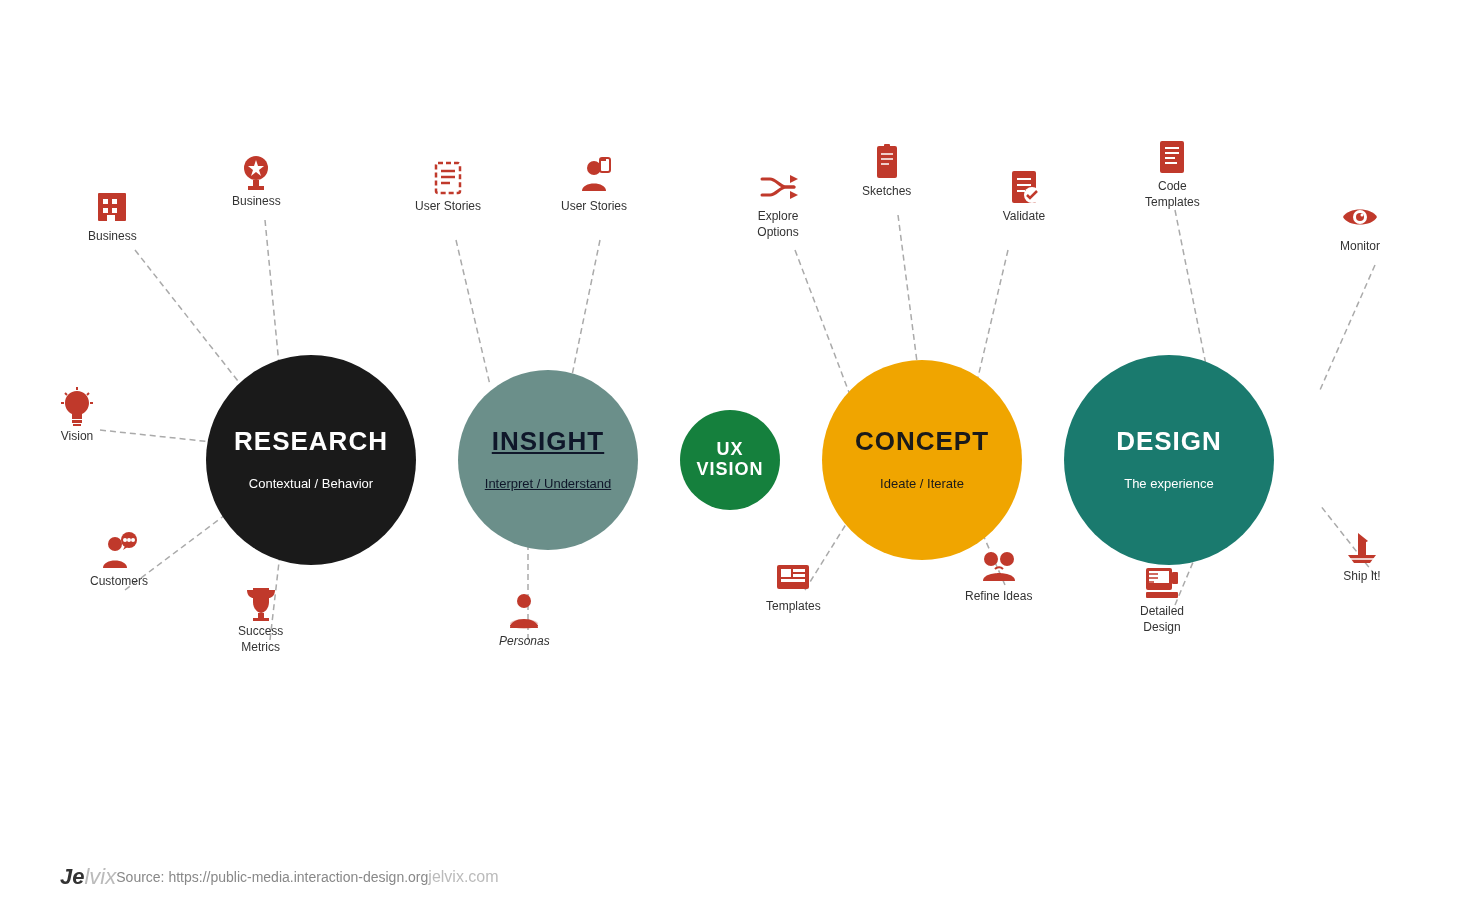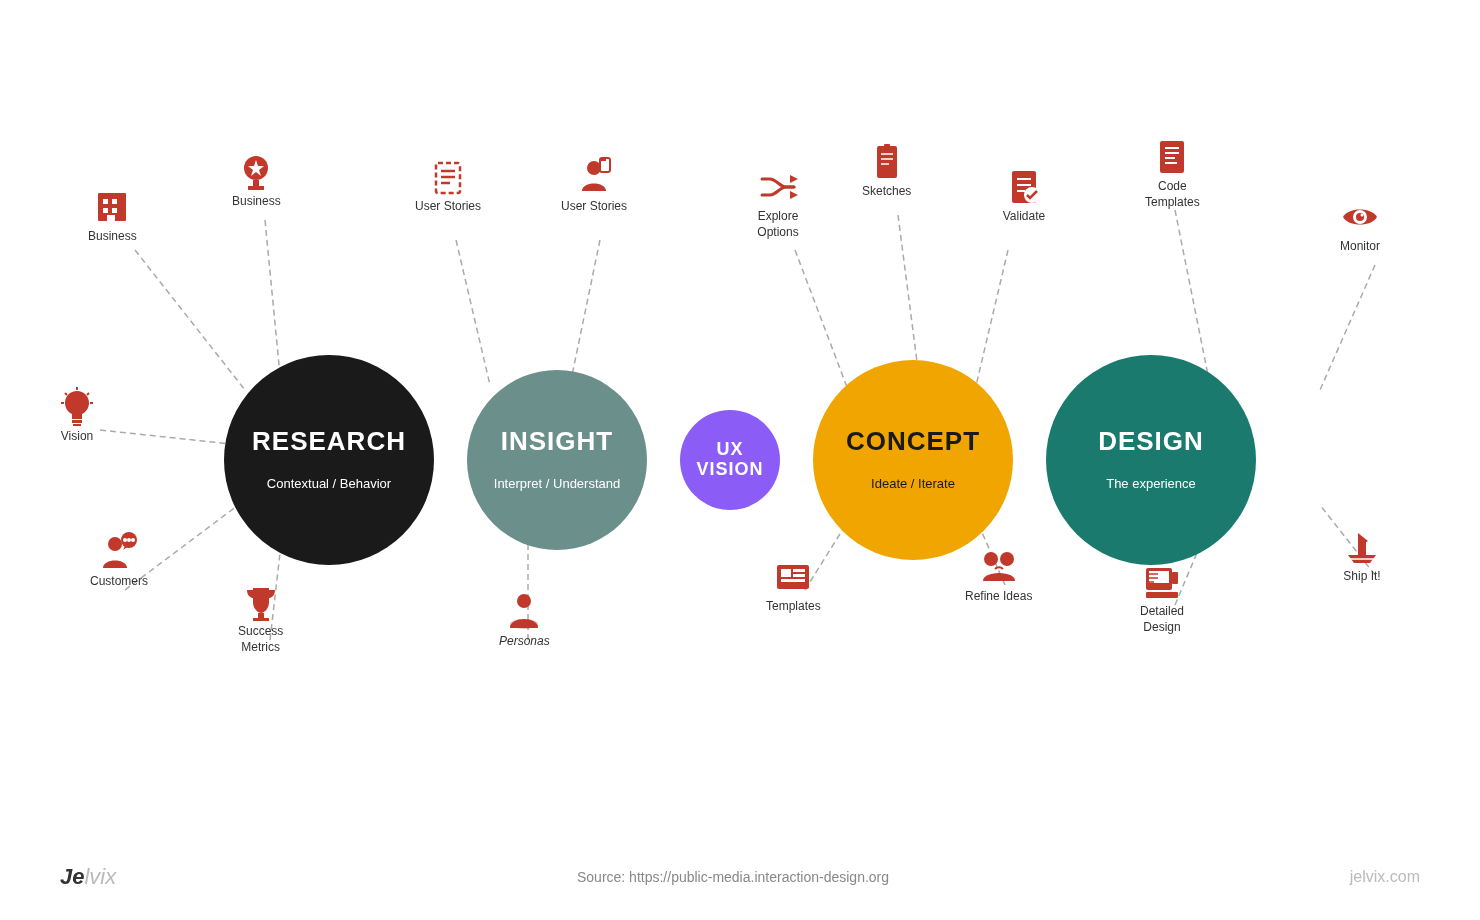--- a/index.html
+++ b/index.html
@@ -43,27 +43,28 @@
       width: 210px;
       height: 210px;
       background: #1a1a1a;
       color: #fff;
     }
 
     .ellipse-insight {
       width: 180px;
       height: 180px;
       background: #6b8f8a;
-      color: #ffffff;
+      color: #0f172a;
+      text-decoration: underline;
     }
 
     .ellipse-ux {
       width: 100px;
       height: 100px;
-      background: #8b5cf6;
+      background: #15803d;
       color: #fff;
       border-radius: 50%;
       justify-content: center;
     }
 
     .ellipse-concept {
       width: 200px;
       height: 200px;
       background: #f0a500;
       color: #1a1a1a;
@@ -113,21 +114,20 @@
       line-height: 1.3;
       white-space: nowrap;
     }
 
     
     .footer {
       position: absolute;
       bottom: 30px;
       left: 0; right: 0;
       display: flex;
-      justify-content: space-between;
       align-items: center;
       padding: 0 60px;
     }
 
     .footer-brand {
       font-size: 22px;
       color: #bbb;
       font-style: italic;
     }
 
@@ -187,21 +187,21 @@
 
     <line x1="1175" y1="210" x2="1210" y2="385" stroke="#aaa" stroke-width="1.5" stroke-dasharray="6,4"></line>
 
     <line x1="1375" y1="265" x2="1320" y2="390" stroke="#aaa" stroke-width="1.5" stroke-dasharray="6,4"></line>
 
     <line x1="1375" y1="575" x2="1320" y2="505" stroke="#aaa" stroke-width="1.5" stroke-dasharray="6,4"></line>
 
     <line x1="1175" y1="605" x2="1215" y2="510" stroke="#aaa" stroke-width="1.5" stroke-dasharray="6,4"></line>
   </svg>
 
-  <div style="position:absolute; top:50%; left:50%; transform:translate(-50%,-50%); display:flex; align-items:center; gap:5px;">
+  <div style="position:absolute; top:50%; left:50%; transform:translate(-50%,-50%); display:flex; align-items:center; gap:14px;">
 
     <div class="ellipse ellipse-research" style="margin-right:28px;">
       <div class="ellipse-title">RESEARCH</div>
       <div class="ellipse-subtitle">Contextual /
 Behavior</div>
     </div>
 
     <div class="ellipse ellipse-insight" style="margin-right:28px;">
       <div class="ellipse-title">INSIGHT</div>
       <div class="ellipse-subtitle">Interpret /

